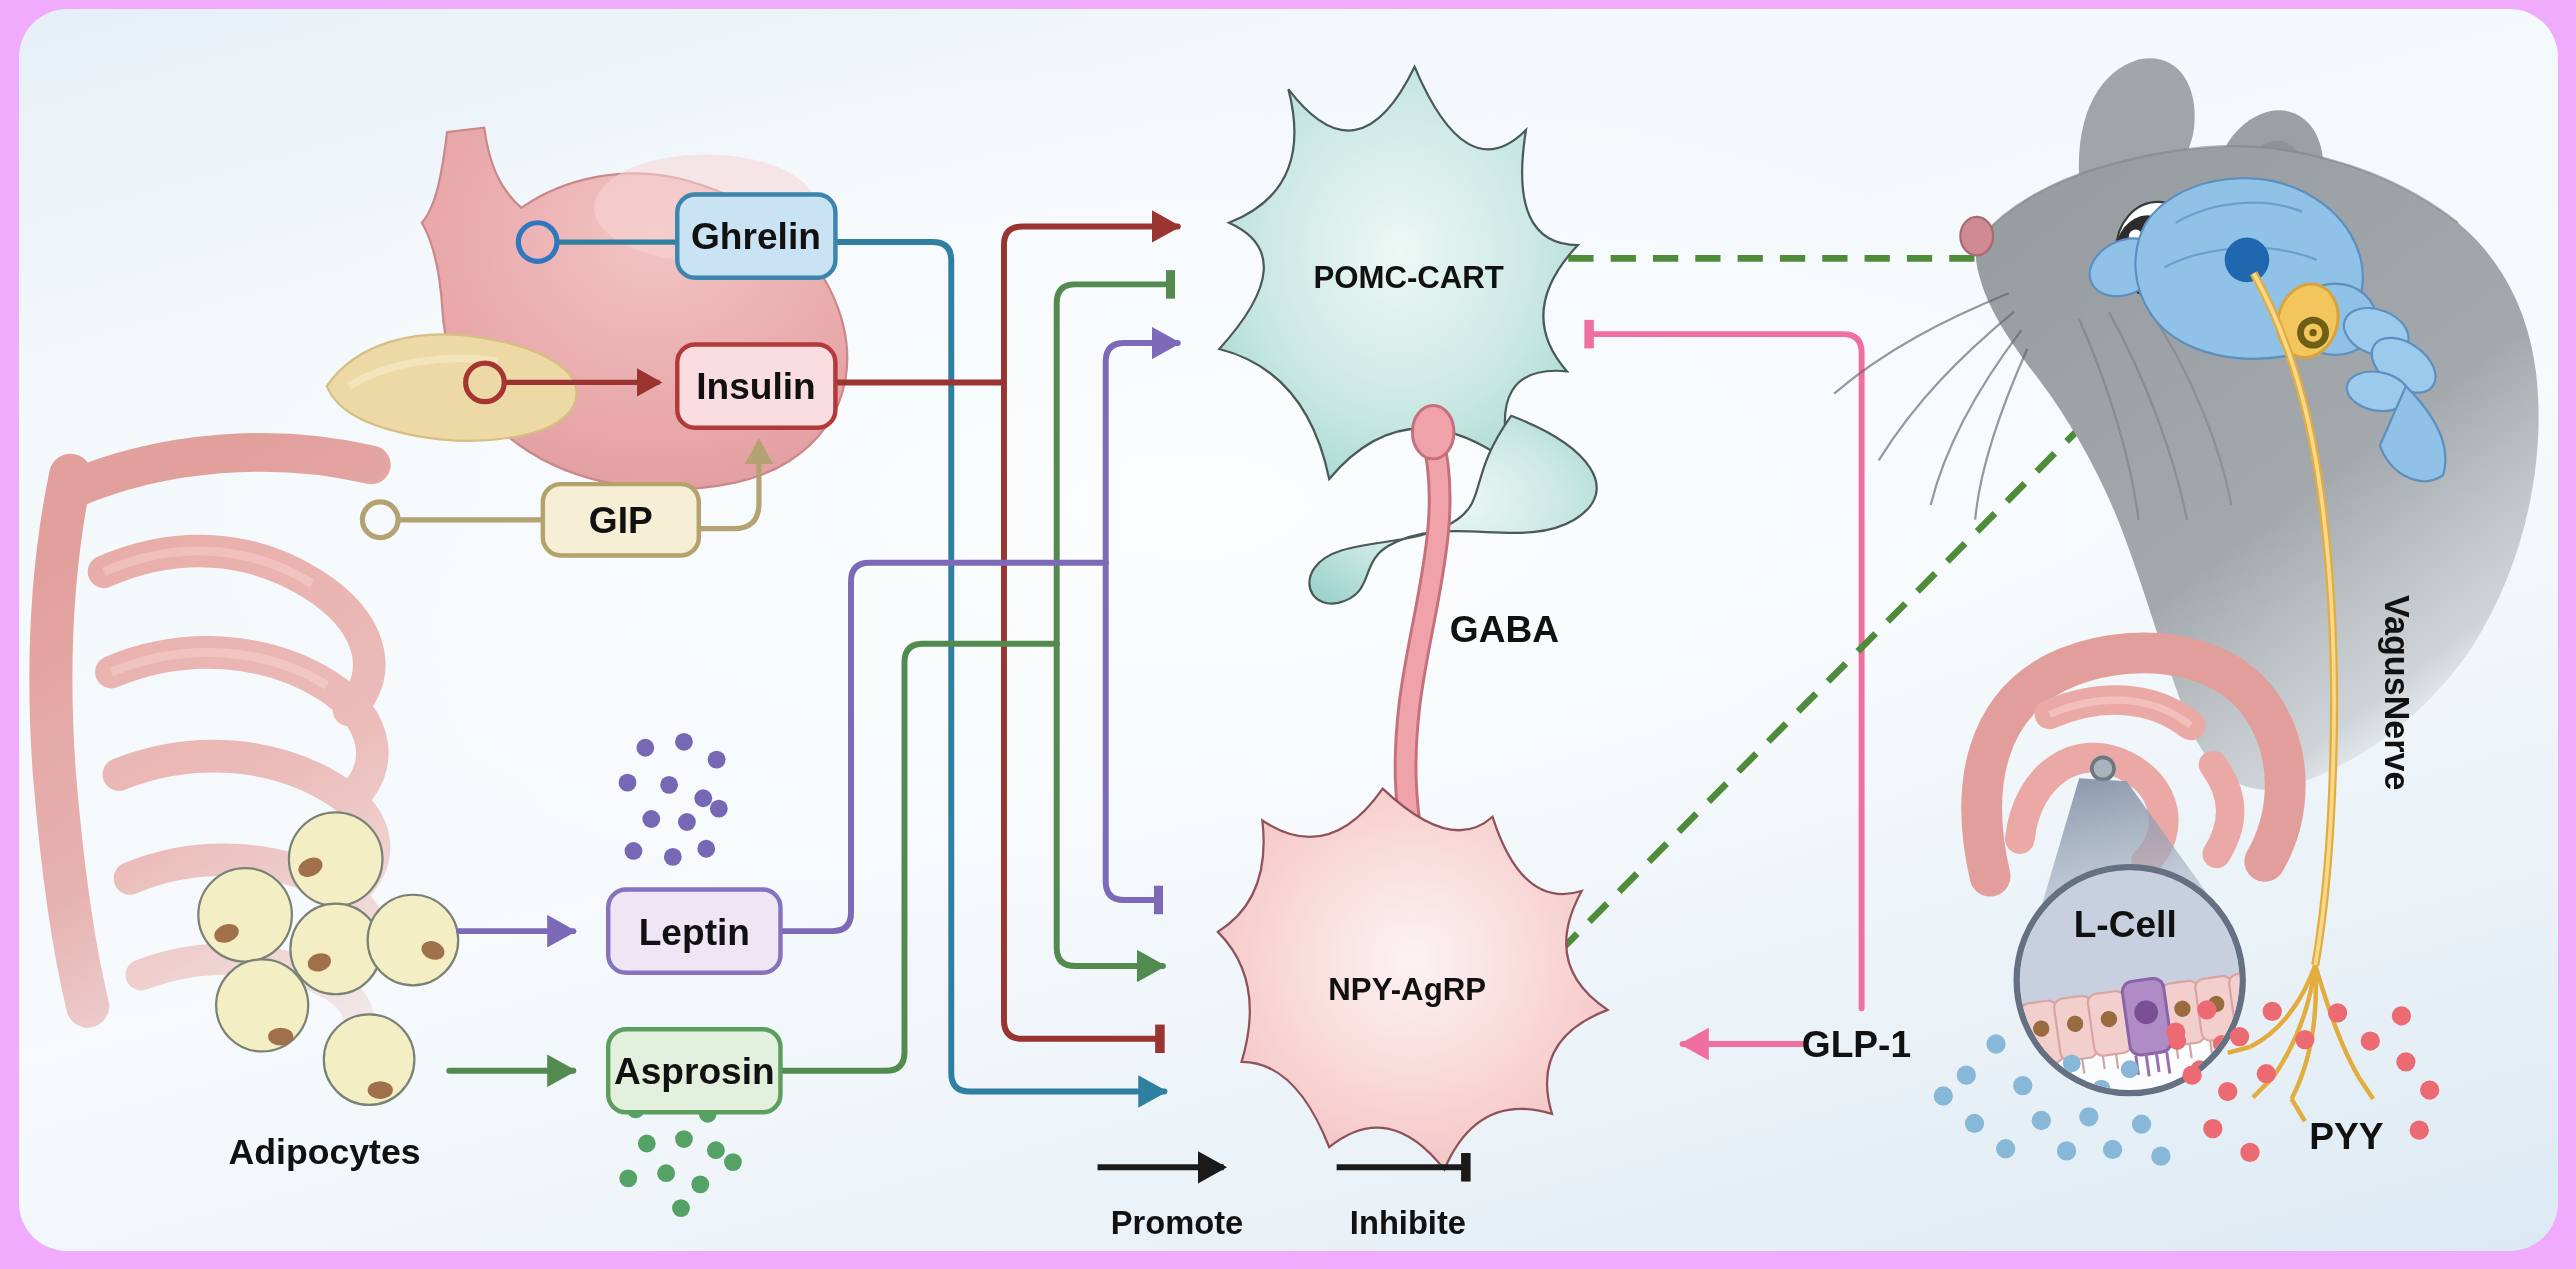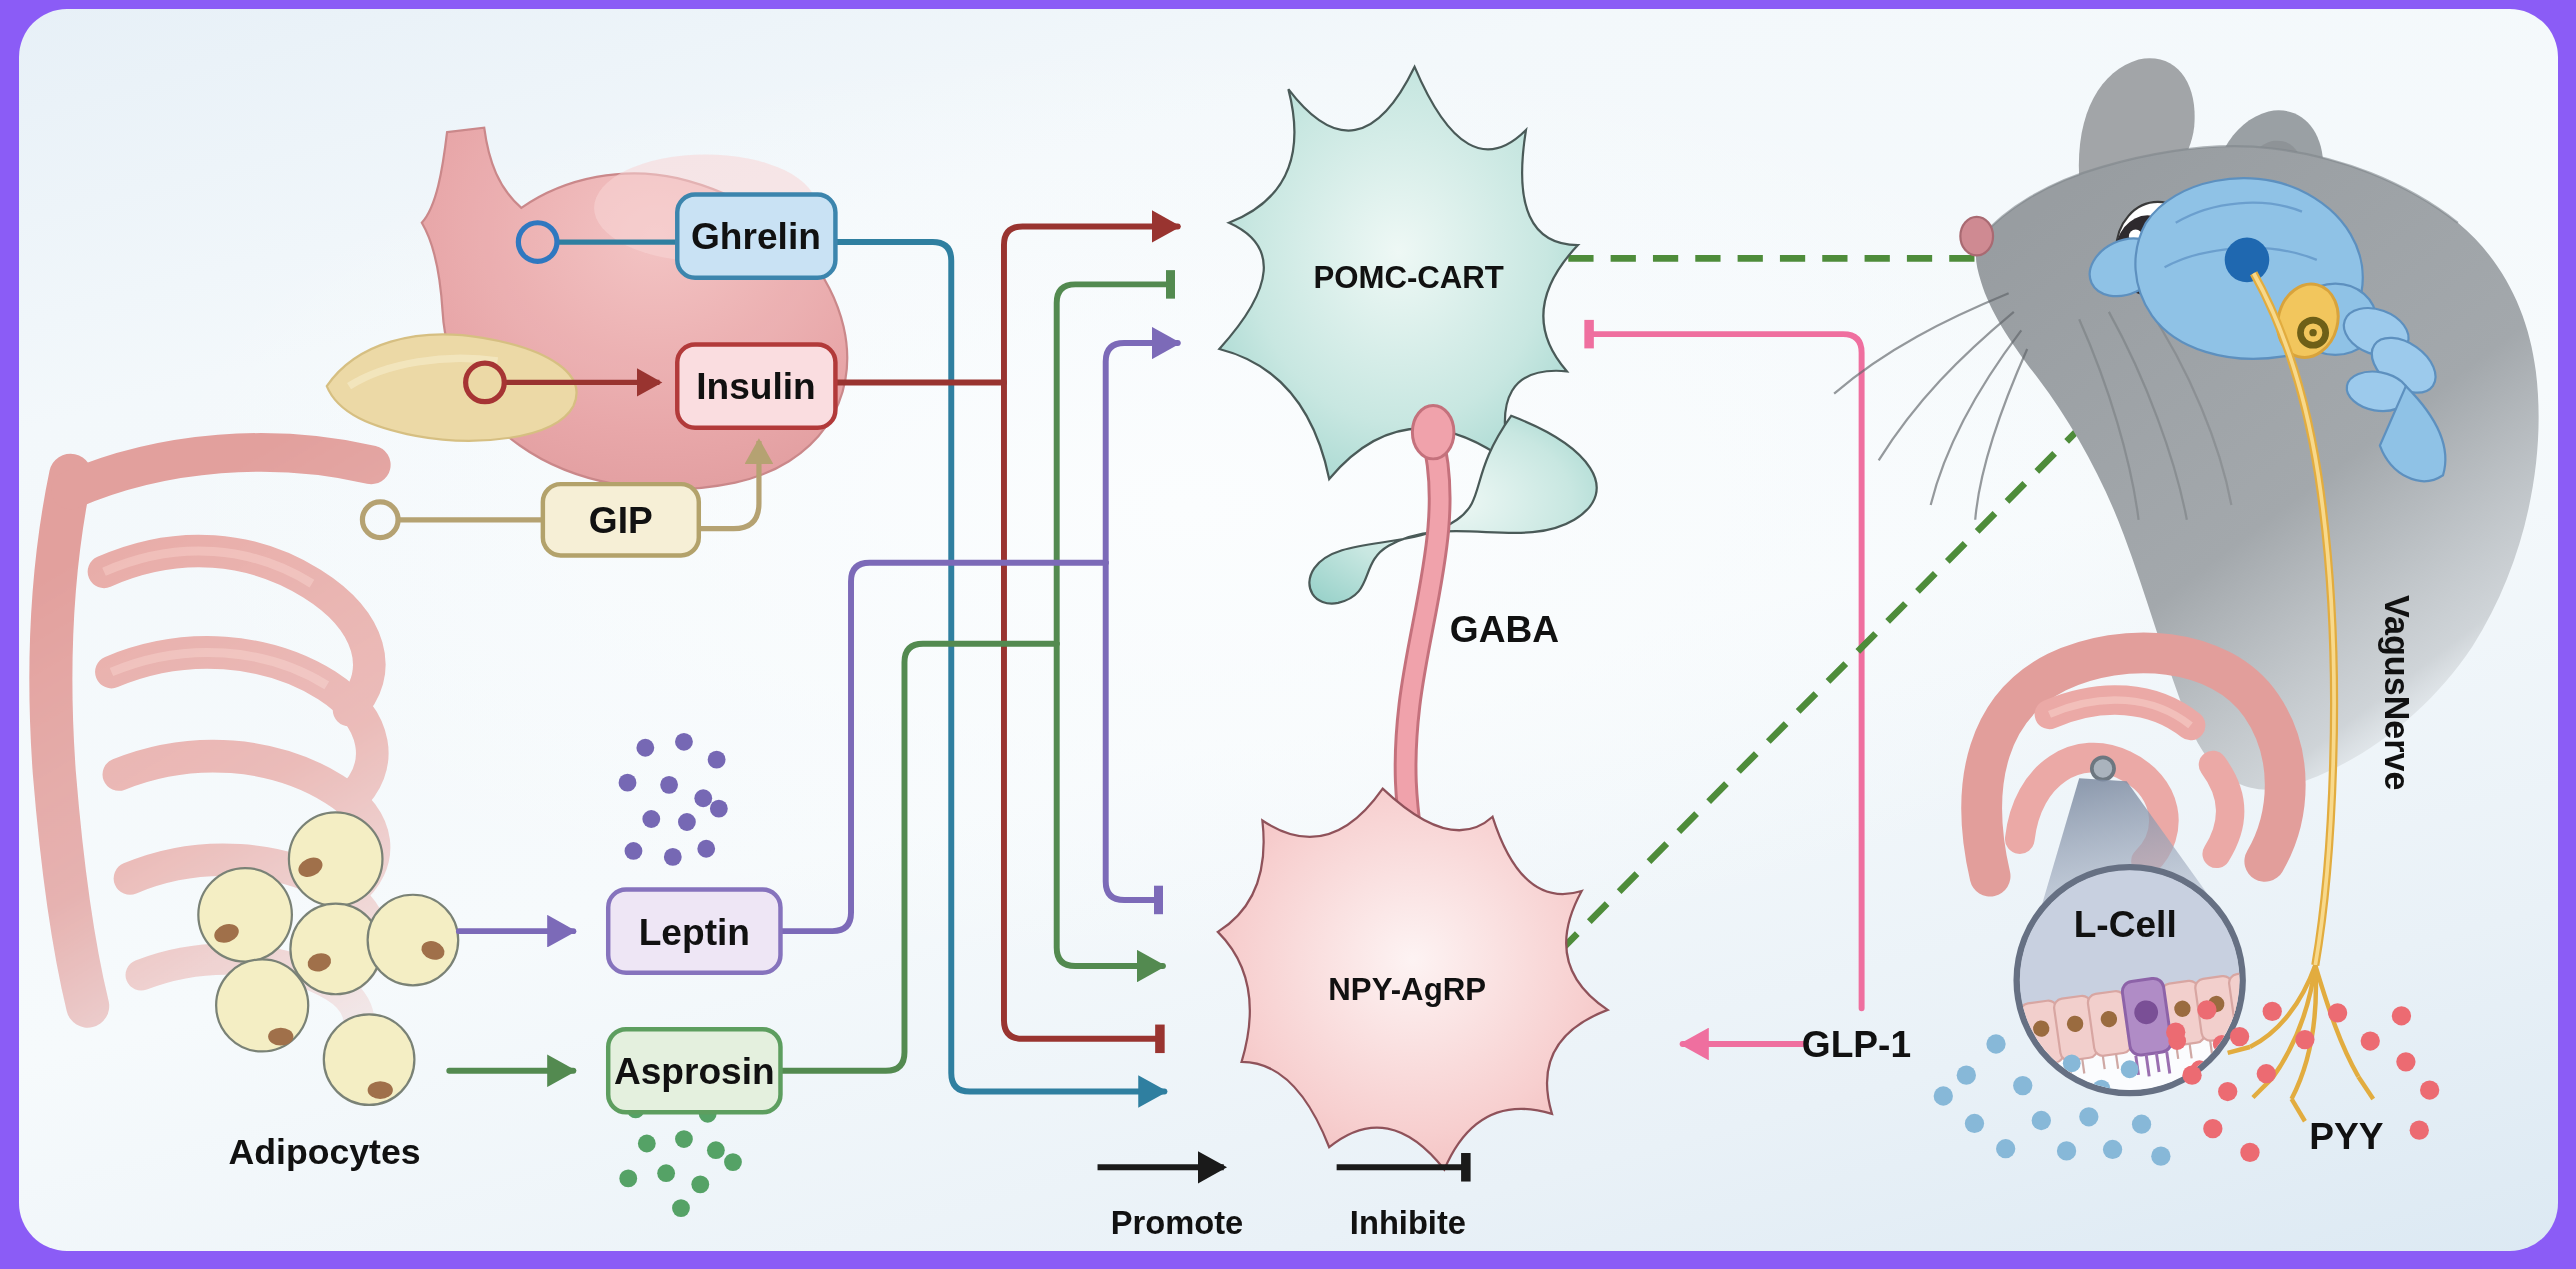--- a/index.html
+++ b/index.html
@@ -1,16 +1,16 @@
 <!DOCTYPE html>
 <html style="font-size:12px"><head>
 <meta charset="utf-8">
 <style>
   html,body{margin:0;padding:0;background:#ffffff;}
-  .canvas{position:relative;width:2576px;height:1269px;background:#8b5cf6;overflow:hidden;
+  .canvas{position:relative;width:2576px;height:1269px;background:#f0abfc;overflow:hidden;
           font-family:"Liberation Sans", sans-serif;}
   .frame{position:absolute;left:19.3px;top:9px;width:2539px;height:1242px;border-radius:48px;
          background:
            radial-gradient(ellipse 58% 52% at 46% 40%, #fbfdfe 0%, rgba(251,253,254,0) 72%),
            linear-gradient(165deg,#e7f0f7 0%,#f3f8fb 22%,#f6fafc 55%,#e9f1f7 82%,#dcE9f3 100%);}
   svg{position:absolute;left:0;top:0;}
   text{font-family:"Liberation Sans", sans-serif;font-weight:bold;fill:#111111;}
   .box-label{font-size:50px;}
   .neuron-label{font-size:42px;}
   .big-label{font-size:50px;}

